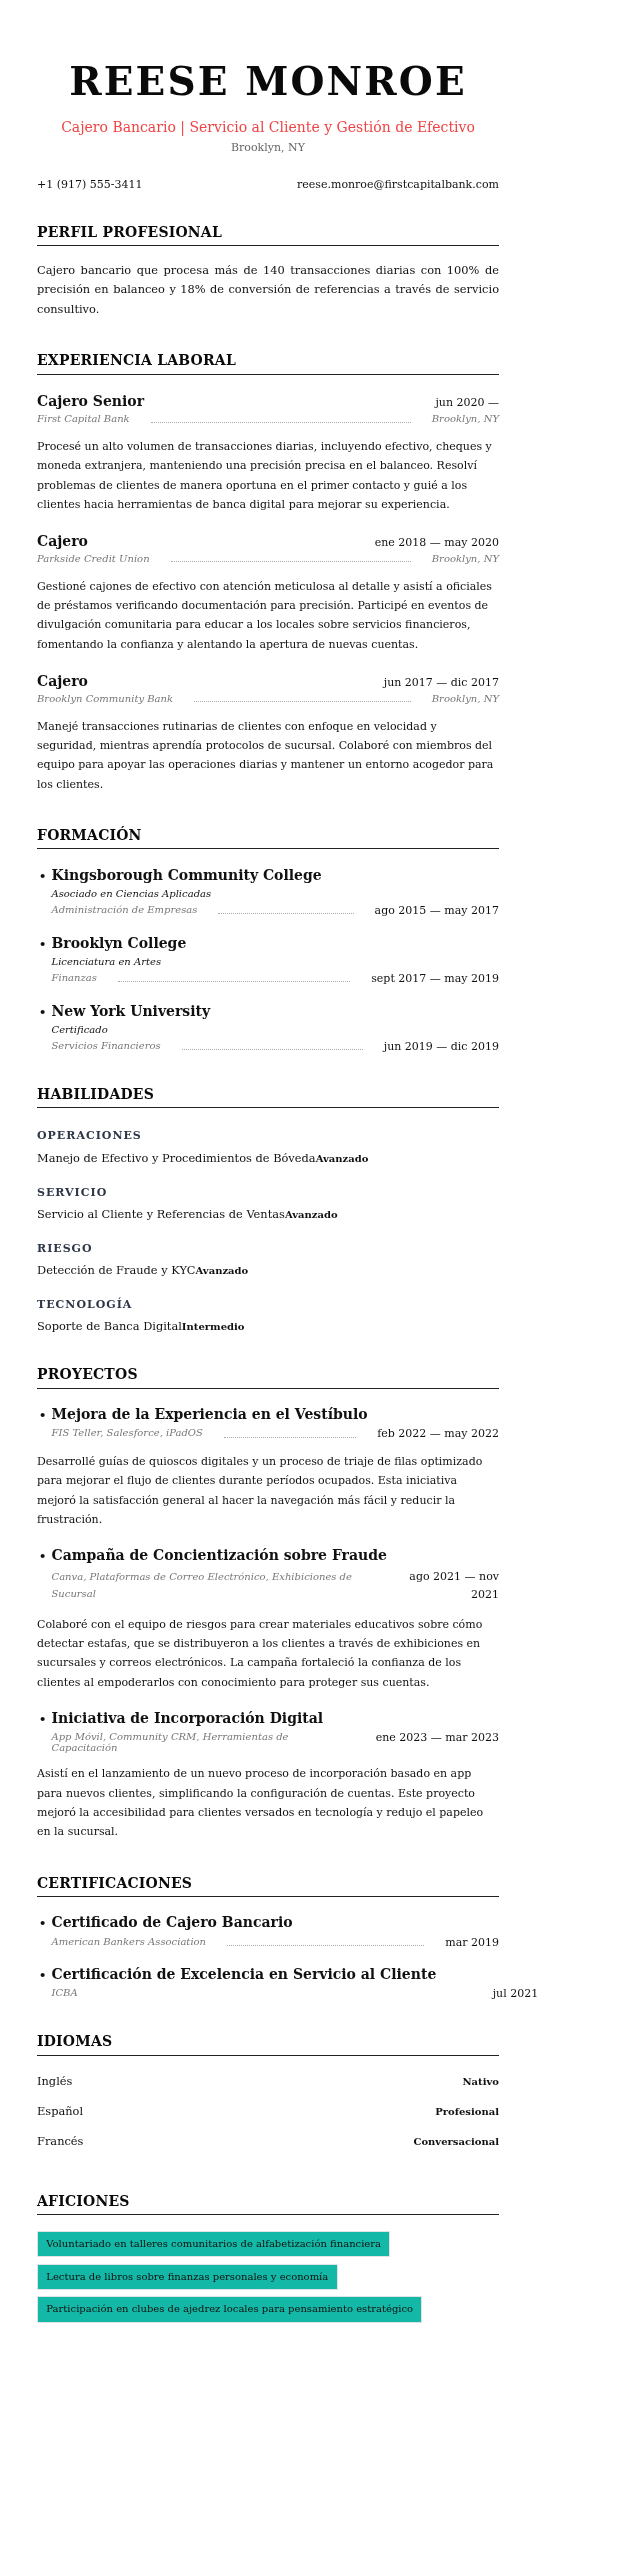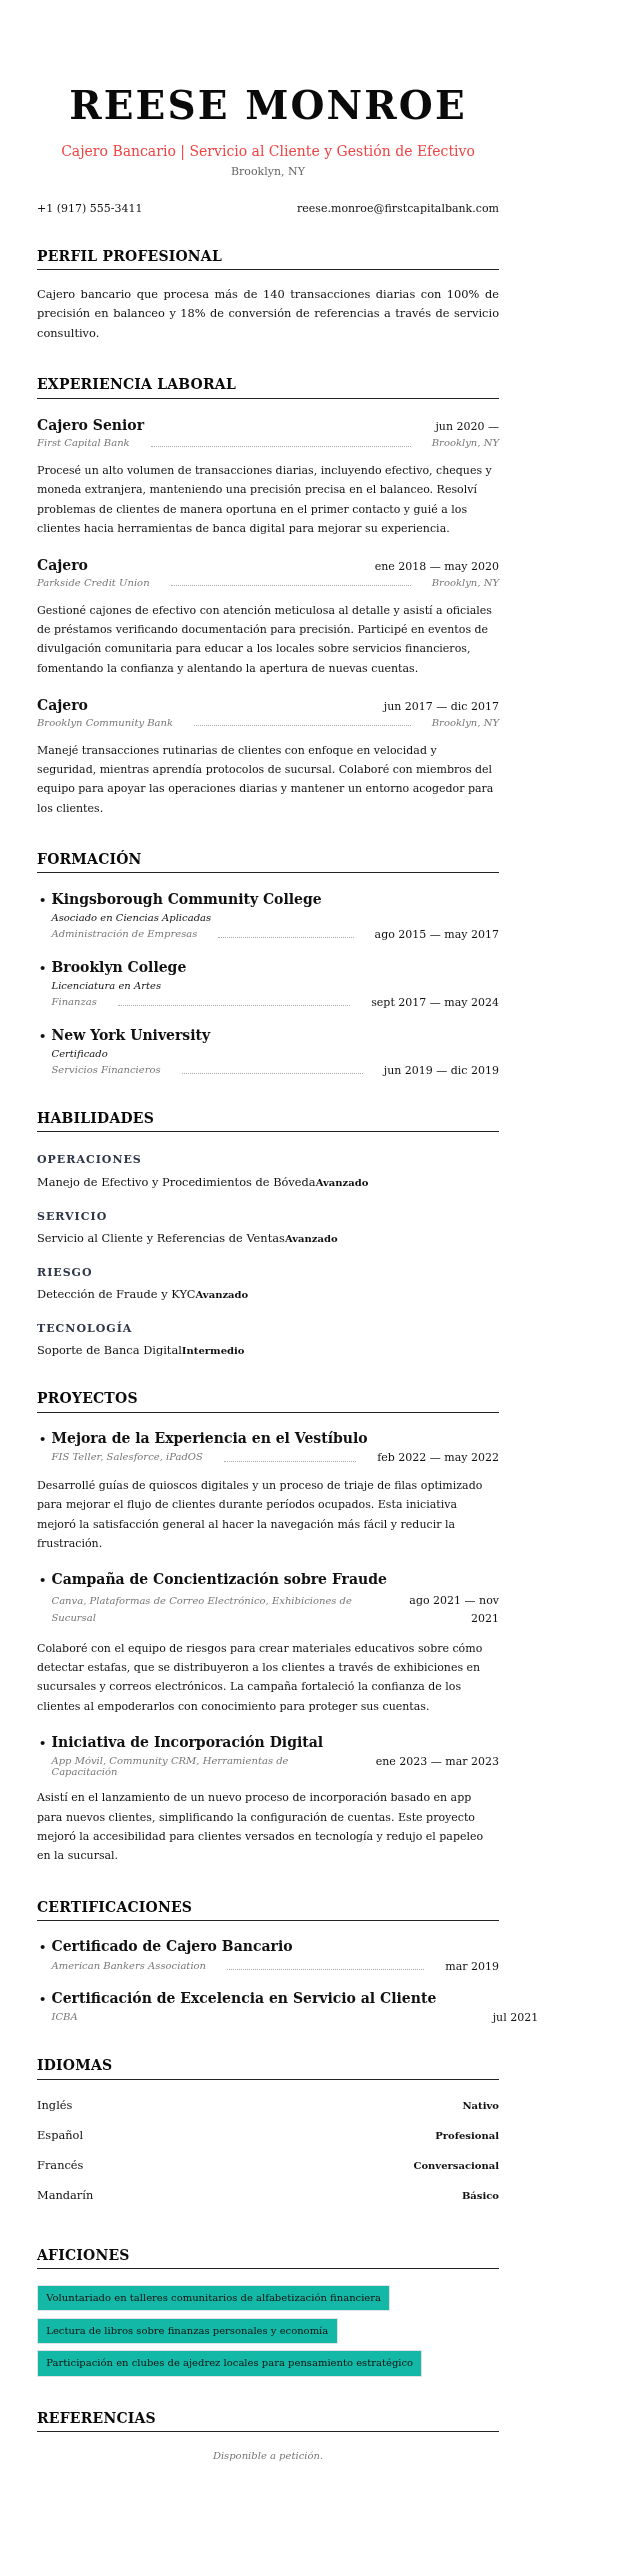--- a/index.html
+++ b/index.html
@@ -2,21 +2,21 @@
 <html style="font-size:8.3px"><head>
   <meta charset="utf-8">
   <style>
     * { box-sizing: border-box; margin: 0; padding: 0; }
     html, body { background: #ffffff; }
     body {
       width: 623px;
       font-family: "DejaVu Serif", serif;
       color: #111111;
     }
-    .page { width: 536px; padding: 56px 37px 42px 37px; margin-top: 24px; }
+    .page { width: 536px; padding: 56px 37px 42px 37px; }
 
     
     .header { text-align: center; }
     .name {
       font-size: 39px; font-weight: bold; letter-spacing: 2.1px;
       line-height: 1.1; margin-top: 4.2px; color: #0a0a0a;
     }
     .headline { font-size: 14px; margin-top: 15.6px; color: #ef4444; }
     .location { font-size: 11px; color: #666; margin-top: 6.2px; }
     .contact-row {
@@ -181,21 +181,21 @@
     <div class="entry">
       <div class="entry-title">
           <span class="bullet">•</span>
           <span>Brooklyn College</span>
         </div>
       <div class="entry-sub">
         <div class="degree">Licenciatura en Artes</div>
         <div class="entry-meta">
           <span class="left">Finanzas</span>
           <span class="leader"></span>
-          <span class="right">sept 2017 — may 2024</span>
+          <span class="right">sept 2017 — may 2019</span>
         </div>
       </div>
     </div>
 
     <div class="entry">
       <div class="entry-title">
           <span class="bullet">•</span>
           <span>New York University</span>
         </div>
       <div class="entry-sub">
@@ -331,35 +331,27 @@
         <span class="lang-level">Nativo</span>
       </div>
       <div class="lang-row">
         <span>Español</span>
         <span class="lang-level">Profesional</span>
       </div>
       <div class="lang-row">
         <span>Francés</span>
         <span class="lang-level">Conversacional</span>
       </div>
-      <div class="lang-row">
-        <span>Mandarín</span>
-        <span class="lang-level">Básico</span>
-      </div>
     </div>
   </section>
 
   <section class="section">
     <h2 class="section-title">AFICIONES</h2>
     <div class="hobbies">
       <span class="tag">Voluntariado en talleres comunitarios de alfabetización financiera</span>
       <span class="tag">Lectura de libros sobre finanzas personales y economía</span>
       <span class="tag">Participación en clubes de ajedrez locales para pensamiento estratégico</span>
     </div>
   </section>
 
-  <section class="section">
-    <h2 class="section-title">REFERENCIAS</h2>
-    <p class="refs">Disponible a petición.</p>
-  </section>
 
 </div>
 
 
 </body></html>

